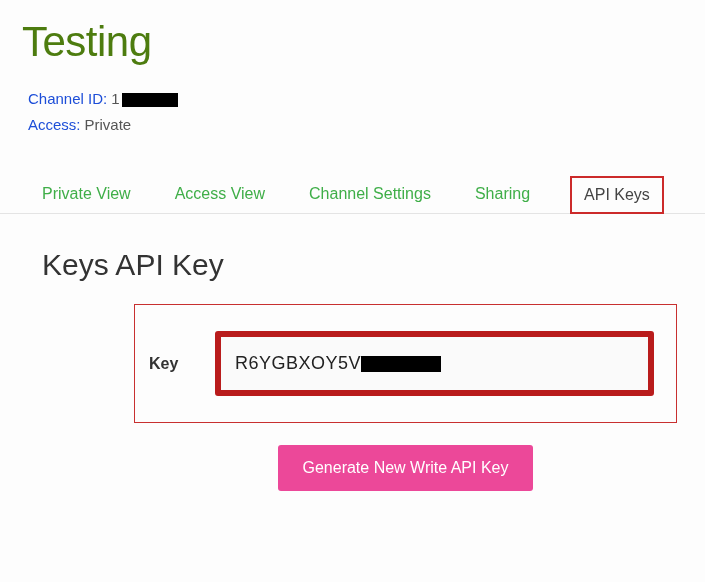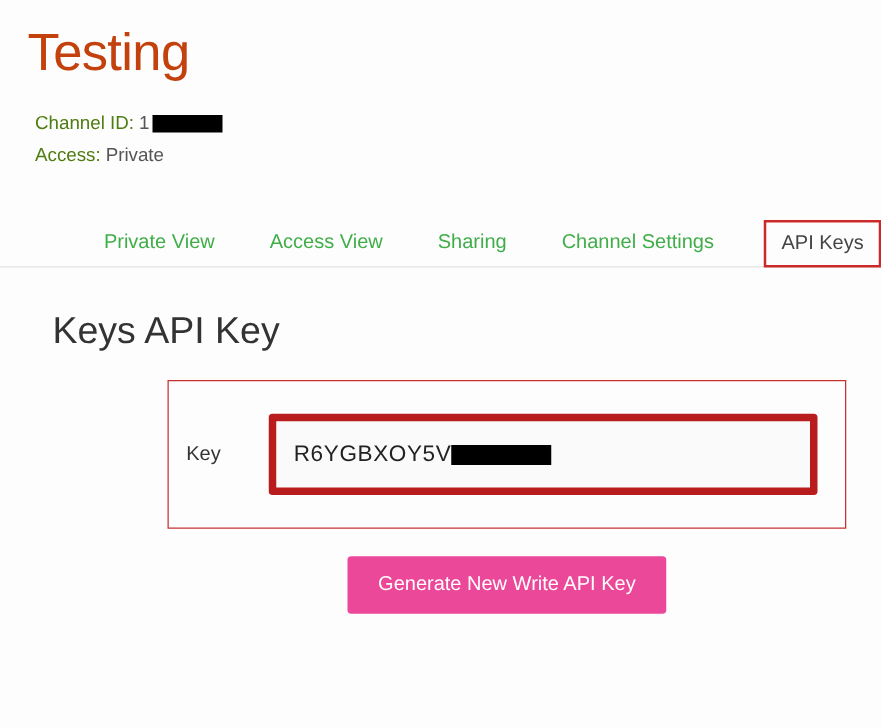--- a/index.html
+++ b/index.html
@@ -7,50 +7,49 @@
       font-family: -apple-system, BlinkMacSystemFont, "Segoe UI", Helvetica, Arial, sans-serif;
       background: #fdfdfd;
       color: #333;
       width: 705px;
       height: 582px;
       overflow: hidden;
     }
     .page-title {
       font-size: 42px;
       font-weight: 300;
-      color: #c2410c;
+      color: #4d7c0f;
       margin: 18px 0 20px 22px;
       letter-spacing: -0.5px;
     }
     .meta {
       margin-left: 28px;
       font-size: 15px;
       color: #555;
       line-height: 1.7;
     }
     .meta-row { display: flex; align-items: center; }
-    .meta-label { color: #4d7c0f; }
+    .meta-label { color: #1d4ed8; }
     .meta-value { margin-left: 4px; }
     .redact {
       display: inline-block;
       background: #000;
       height: 14px;
       vertical-align: middle;
     }
     .redact-id { width: 56px; margin-left: 2px; }
     .redact-author { width: 72px; margin-left: 2px; }
     .tabs {
       display: flex;
       align-items: center;
       margin-top: 38px;
       padding-left: 38px;
       border-bottom: 1px solid #e4e4e4;
       gap: 36px;
       font-size: 16px;
-      justify-content: flex-end;
     }
     .tab {
       color: #3fae48;
       padding: 10px 4px;
       cursor: pointer;
       white-space: nowrap;
     }
     .tab.active {
       color: #444;
       border: 2px solid #cc2a2a;
@@ -69,21 +68,21 @@
     }
     .key-panel {
       border: 1px solid #c83030;
       margin-left: 92px;
       margin-right: 28px;
       padding: 26px 22px 26px 0;
       display: flex;
       align-items: center;
     }
     .key-label {
-      font-weight: 400;
+      font-weight: 700;
       color: #333;
       font-size: 16px;
       width: 80px;
       text-align: left;
       padding-left: 14px;
     }
     .key-input {
       flex: 1;
       border: 6px solid #b91c1c;
       background: #fafafa;
@@ -134,22 +133,22 @@
   </div>
   <div class="meta-row">
     <span class="meta-label">Access:</span>
     <span class="meta-value">Private</span>
   </div>
 </div>
 
 <div class="tabs">
   <div class="tab">Private View</div>
   <div class="tab">Access View</div>
+  <div class="tab">Channel Settings</div>
   <div class="tab">Sharing</div>
-  <div class="tab">Channel Settings</div>
   <div class="tab active">API Keys</div>
 </div>
 
 <div class="section">
   <h2 class="section-title">Keys API Key</h2>
 
   <div class="key-panel">
     <div class="key-label">Key</div>
     <div class="key-input">
       <span>R6YGBXOY5V</span>

